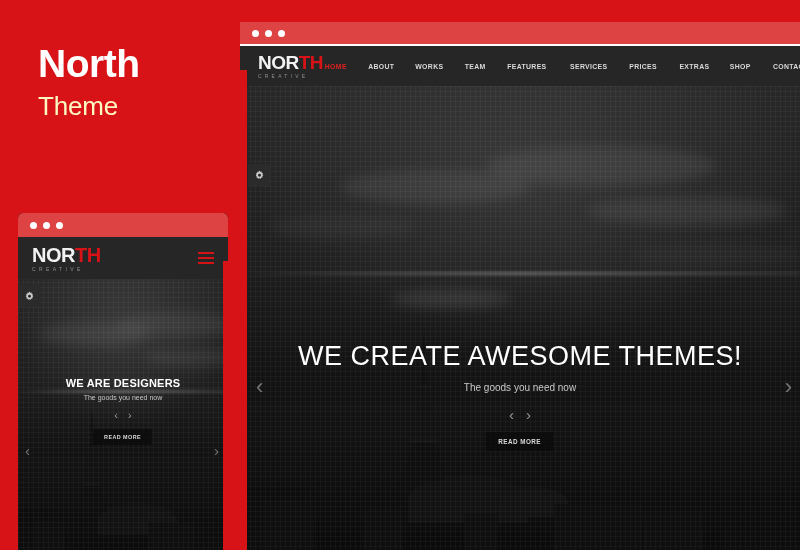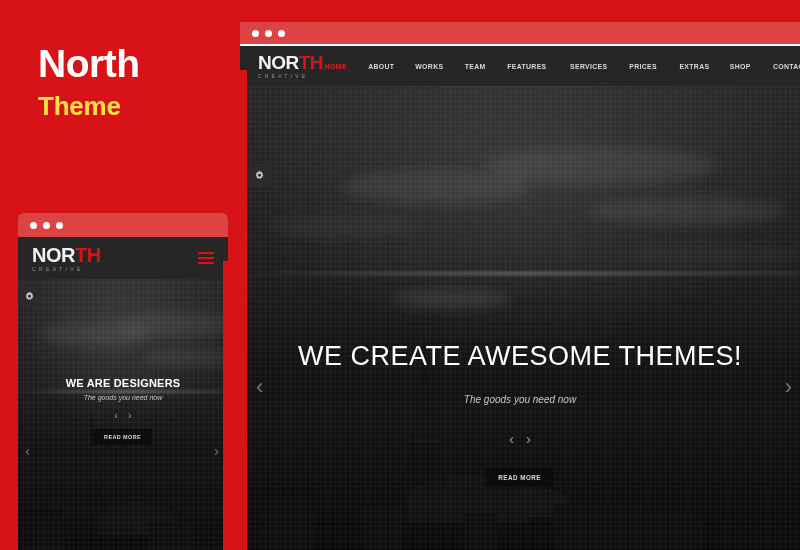--- a/index.html
+++ b/index.html
@@ -27,22 +27,22 @@
   }
   .promo-title {
     font-size: 39px;
     font-weight: bold;
     color: #ffffff;
     line-height: 1.05;
     letter-spacing: -0.5px;
   }
   .promo-subtitle {
     font-size: 26px;
-    font-weight: bold;
-    color: #fde047;
+    font-weight: normal;
+    color: #fef9c3;
     line-height: 1.1;
     margin-top: 7px;
     letter-spacing: -0.2px;
   }
   .promo-author {
     font-size: 15px;
     color: #f6c9c9;
     margin-top: 22px;
     letter-spacing: 0.1px;
   }
@@ -208,21 +208,20 @@
   }
   .hero-title {
     color: #ffffff;
     font-weight: normal;
     letter-spacing: 0.5px;
     white-space: nowrap;
   }
   .hero-sub {
     color: #c8c8c8;
     font-weight: normal;
-    font-style: italic;
   }
   .slider-nav {
     display: flex;
     justify-content: center;
     align-items: center;
   }
   .slider-arrow {
     color: #9a9a9a;
     cursor: pointer;
     line-height: 1;
@@ -280,21 +279,21 @@
   #window-main .logo-word  { font-size: 19px; }
   #window-main .logo-sub   { font-size: 5px; letter-spacing: 3.2px; margin-top: 2px; }
   #window-main .nav        { gap: 17px; padding-right: 6px; }
   #window-main .nav-item   { font-size: 8px; letter-spacing: 0.4px; }
   #window-main .hero       { top: 40px; }
   #window-main .hero-title { font-size: 27px; }
   #window-main .hero-sub   { font-size: 10px; margin-top: 10px; }
   #window-main .slider-nav { gap: 12px; margin-top: 14px; }
   #window-main .slider-arrow { font-size: 15px; }
   #window-main .readmore   { font-size: 7px; padding: 6px 14px; margin-top: 10px; }
-  #window-main .hero-content { padding-top: 255px; gap: 12px; }
+  #window-main .hero-content { padding-top: 255px; }
   #window-main .side-arrow { top: 290px; font-size: 22px; }
   #window-main .side-arrow.left  { left: 16px; }
   #window-main .side-arrow.right { right: 8px; }
   #window-main .gear-tab { left: 8px; top: 118px; width: 22px; height: 22px; }
 
   
   #window-small {
     left: 18px;
     top: 213px;
     width: 210px;

